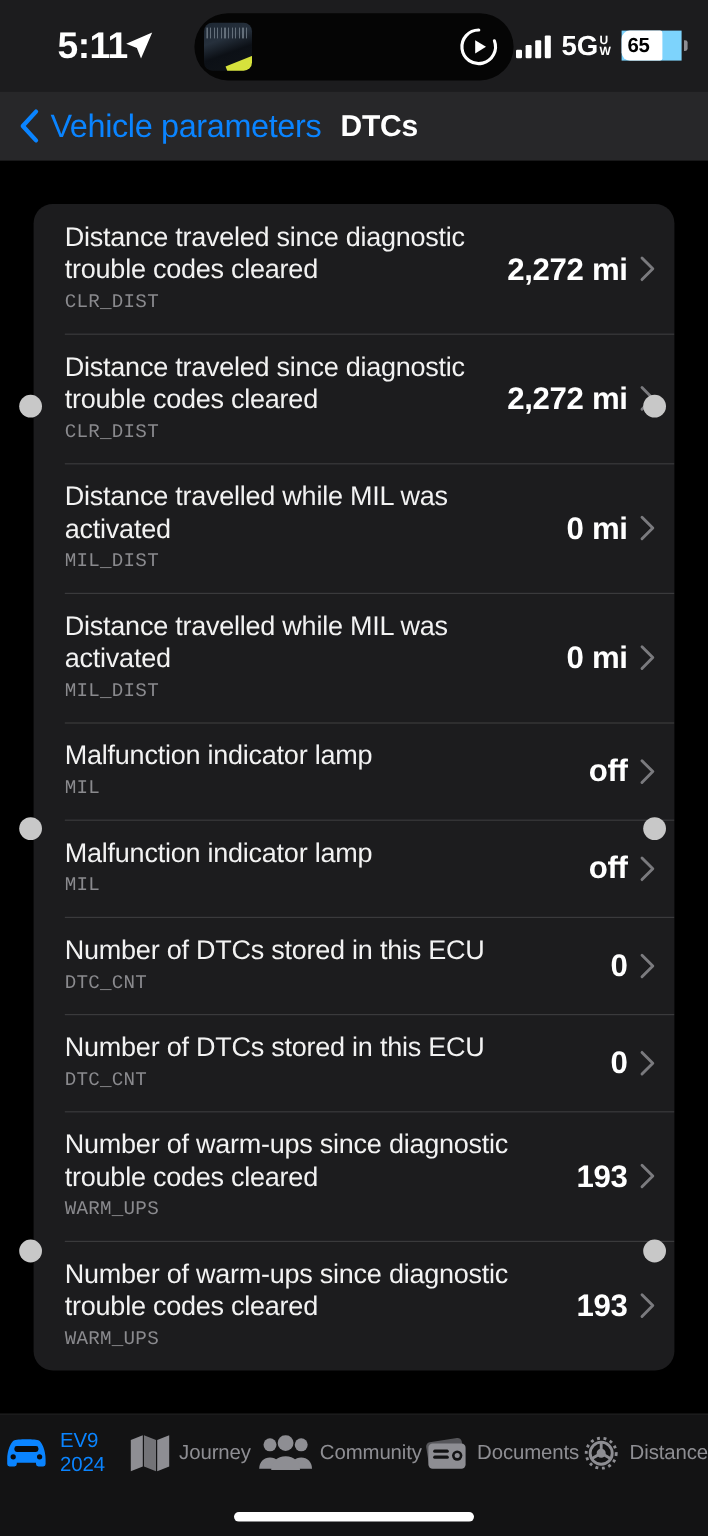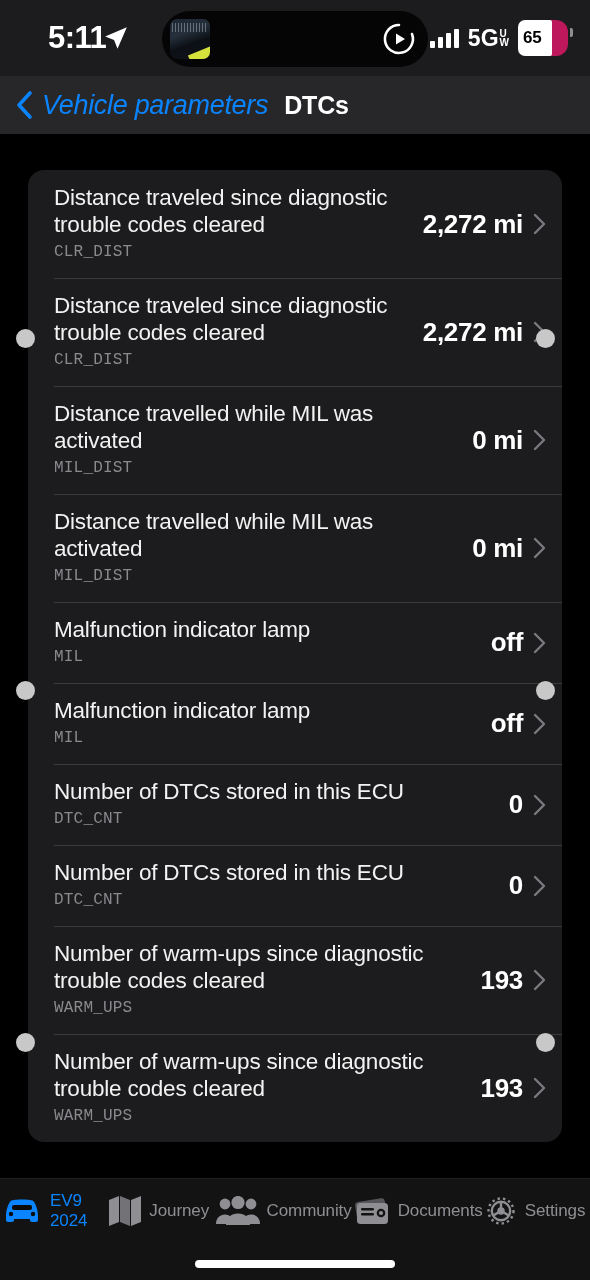--- a/index.html
+++ b/index.html
@@ -62,22 +62,22 @@
   }
   .sig { display:flex; align-items:flex-end; gap:3px; height:20px; }
   .sig i { width:5px; background:#fff; border-radius:1px; display:block; }
   .sig i:nth-child(1){height:7px;}
   .sig i:nth-child(2){height:11px;}
   .sig i:nth-child(3){height:15px;}
   .sig i:nth-child(4){height:19px;}
   .net { color:#fff; font-size:23px; font-weight:600; display:flex; align-items:center; }
   .net sub { display:inline-flex; flex-direction:column; font-size:10px; line-height:9px; font-weight:600; margin-left:1px; }
   .batt {
-    width:50px; height:36px; border-radius:12px;
-    border:0; background:#be185d; position:relative;
+    width:50px; height:25px; border-radius:0;
+    border:0; background:#7dd3fc; position:relative;
     display:flex; align-items:center;
   }
   .batt-fill {
     position:absolute; left:0; top:0; bottom:0; width:34px;
     background:#fff; border-radius:7px 2px 2px 7px;
   }
   .batt span {
     position:relative; z-index:2; color:#000;
     font-size:17px; font-weight:700; padding-left:5px; letter-spacing:-0.3px;
   }
@@ -90,21 +90,21 @@
   .navbar {
     height:58px; background:#272729;
     display:flex; align-items:center; padding-left:14px;
     flex:0 0 auto;
   }
   .back {
     display:flex; align-items:center; gap:8px; cursor:pointer;
   }
   .back-chev { width:20px; height:30px; }
   .back-label {
-    color:#0a84ff; font-size:27px; letter-spacing:-0.3px;font-style:italic;
+    color:#0a84ff; font-size:27px; letter-spacing:-0.3px;
   }
   .nav-title {
     color:#fff; font-size:25px; font-weight:700; margin-left:16px; letter-spacing:-0.2px;text-align:center;
   }
 
   
   .content {
     flex:1 1 auto; position:relative; background:#000;
     padding:36px 28px 4px 28px;
   }
@@ -396,21 +396,21 @@
           <span class="tab-icon">
             <svg viewBox="0 0 36 36" width="36" height="36">
               <g fill="none" stroke="#8e8e93" stroke-width="2.4">
                 <circle cx="18" cy="18" r="12.5" stroke-dasharray="2.4 3.1"></circle>
                 <circle cx="18" cy="18" r="9.2"></circle>
                 <circle cx="18" cy="18" r="2.6" fill="#8e8e93"></circle>
                 <path d="M18 8.8v6.6M26 22.6l-5.7-3.3M10 22.6l5.7-3.3"></path>
               </g>
             </svg>
           </span>
-          <span class="tab-label">Settings</span>
+          <span class="tab-label">Distance</span>
         </div>
       </div>
     <div class="home-ind"></div>
   </div>
 
 <div class="dot" style="left: 16px; top: 329px;"></div>
     <div class="dot" style="left: 536px; top: 329px;"></div>
     <div class="dot" style="left: 16px; top: 681px;"></div>
     <div class="dot" style="left: 536px; top: 681px;"></div>
     <div class="dot" style="left: 16px; top: 1033px;"></div>

